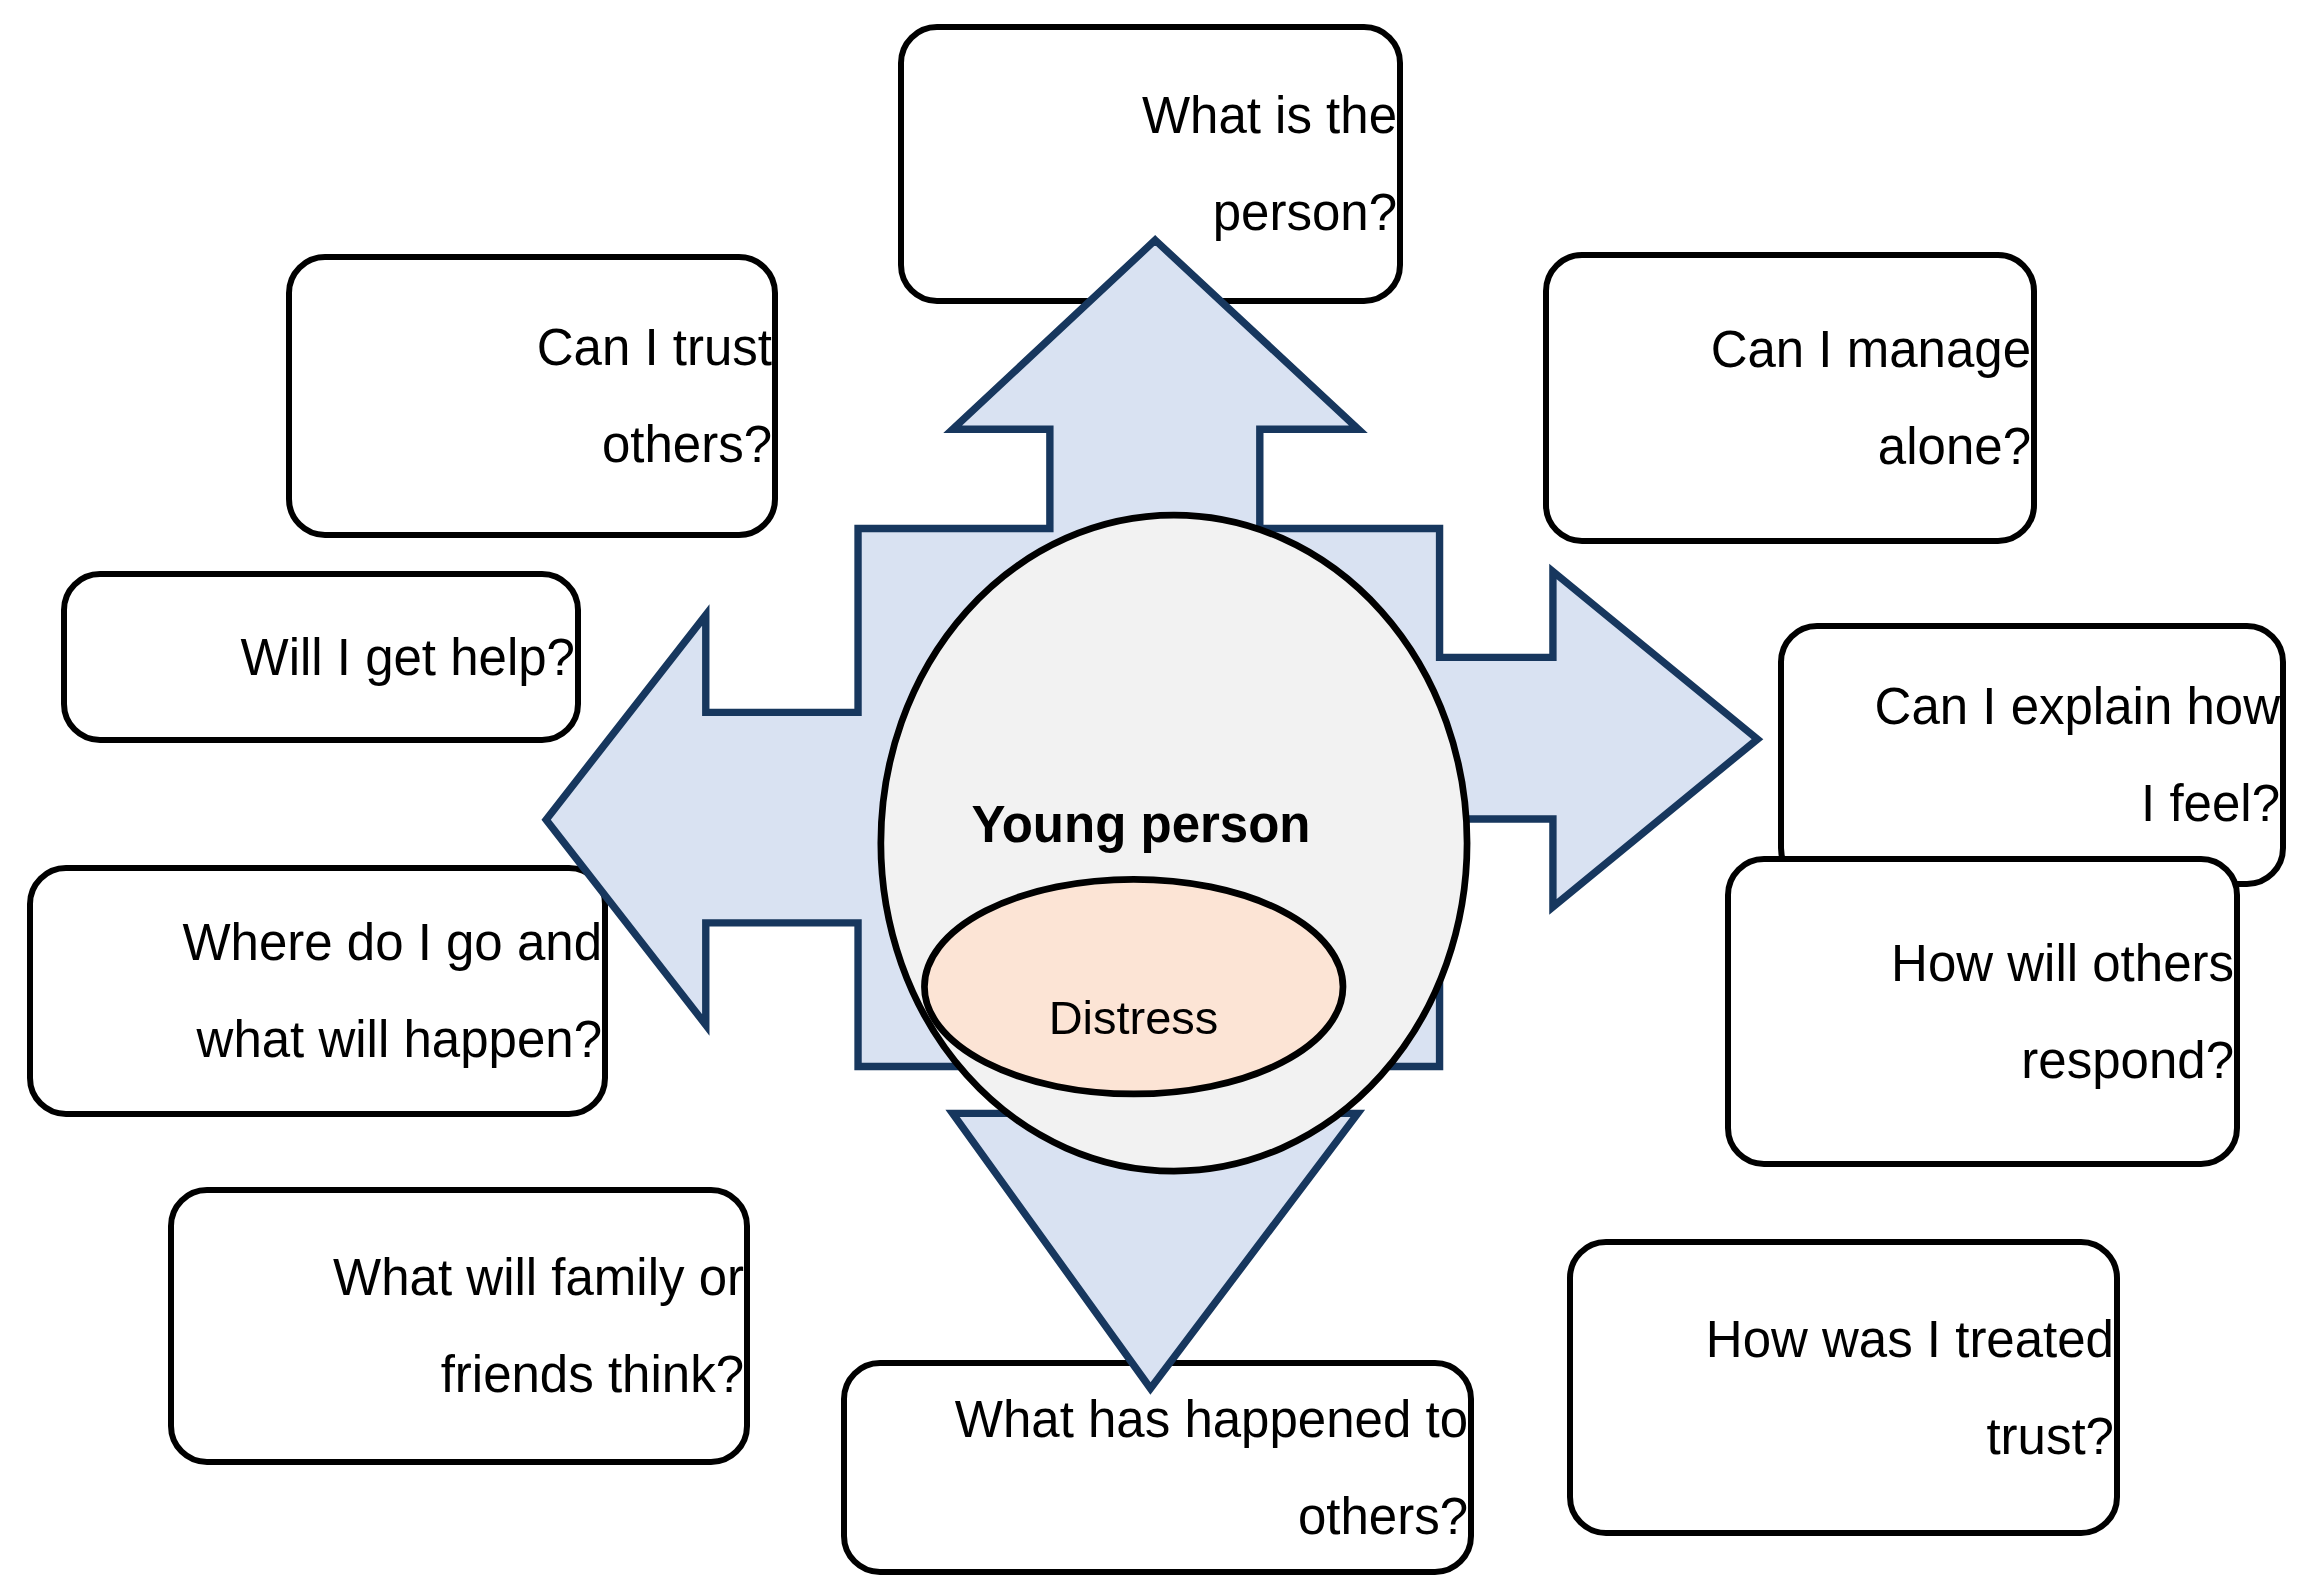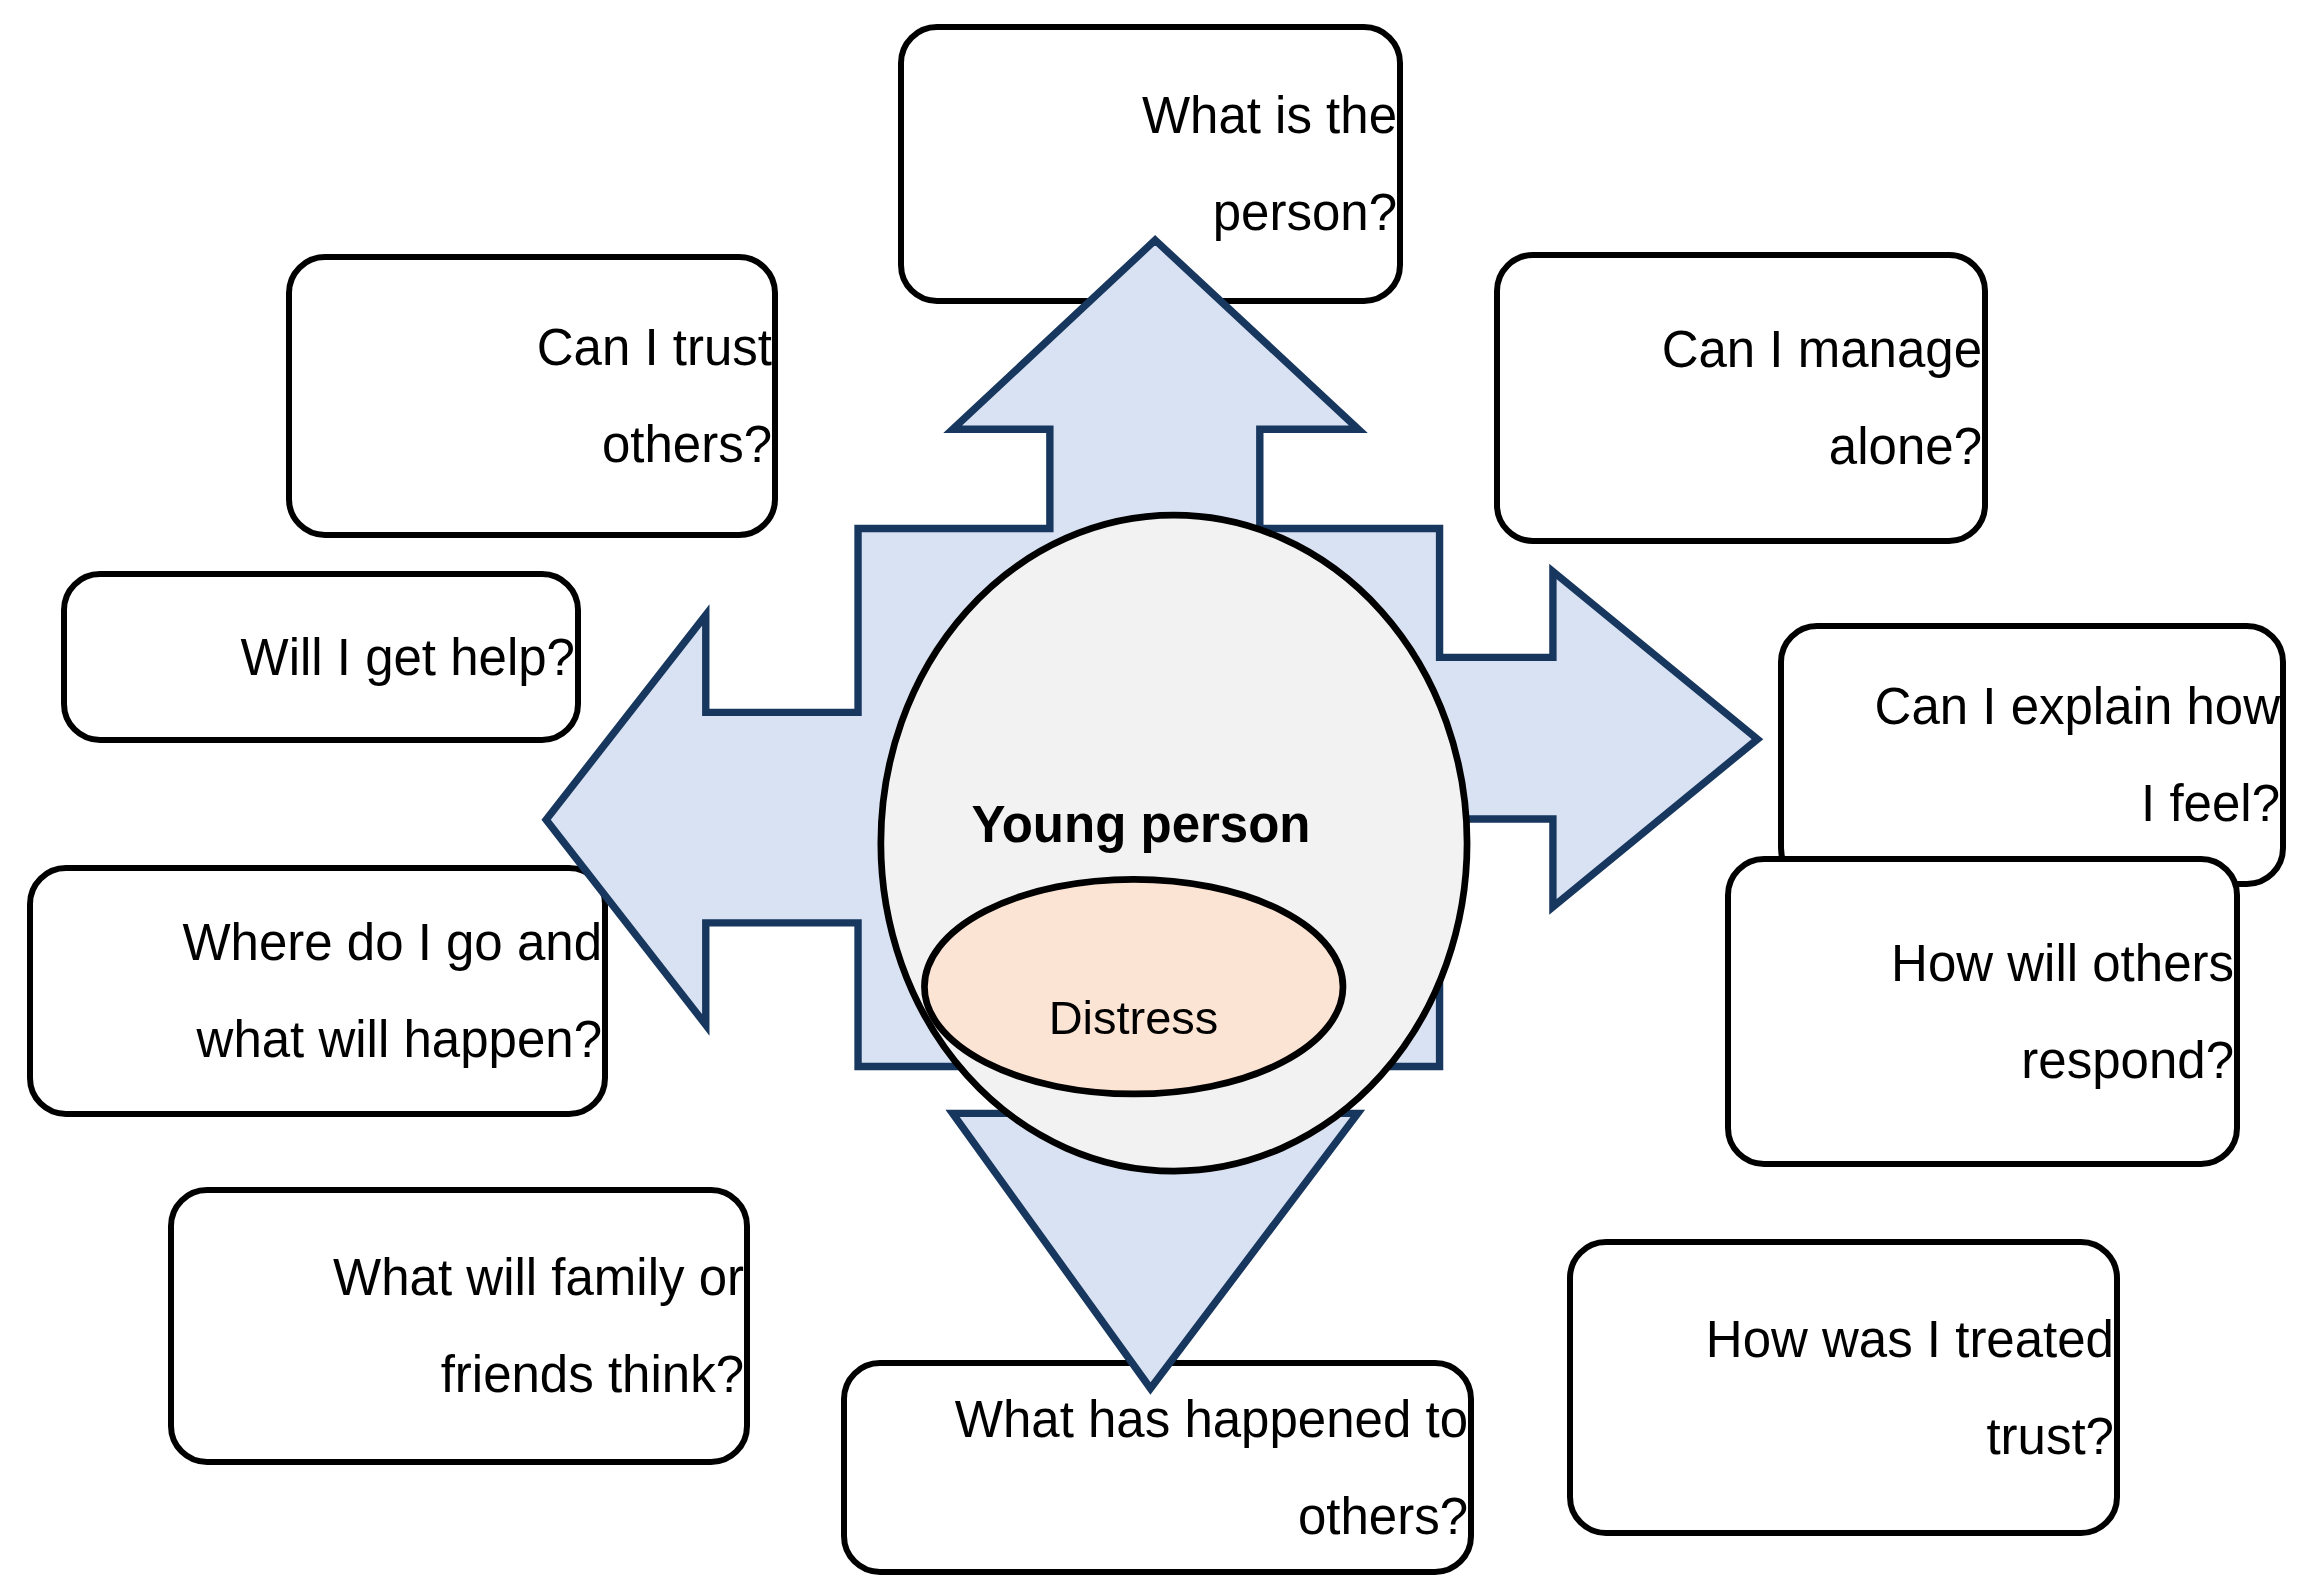--- a/index.html
+++ b/index.html
@@ -37,21 +37,21 @@
     position:absolute;
     text-align:center;
     line-height:94px;
   }
   .yp-label { left:906px; top:778px; width:470px; font-size:51px;font-weight:bold; }
   .ds-label { left:966px; top:971px; width:335px; font-size:47px; }
 
   
   .b-top          { left:898px; top:23.5px;   width:505px; height:280px; }
   .b-top-left     { left:286px;  top:239px;  width:492px; height:284px;margin-top:15px; }
-  .b-top-right    { left:1494px; top:252px;  width:494px; height:292px; }
+  .b-top-right    { left:1543px; top:252px;  width:494px; height:292px; }
   .b-left         { left:61px;   top:571px;  width:520px; height:172px; }
   .b-right        { left:1778px; top:623px;  width:508px; height:264px; }
   .b-mid-left     { left:27px;   top:865px; width:581px; height:252px; }
   .b-mid-right    { left:1725px; top:856px; width:515px; height:311px; }
   .b-bottom-left  { left:168px;  top:1187px; width:582px; height:278px; }
   .b-bottom-right { left:1567px; top:1239px; width:553px; height:297px; }
   .b-bottom       { left:841px; top:1360px; width:633px; height:215px; }
 </style>
 </head>
 <body>

